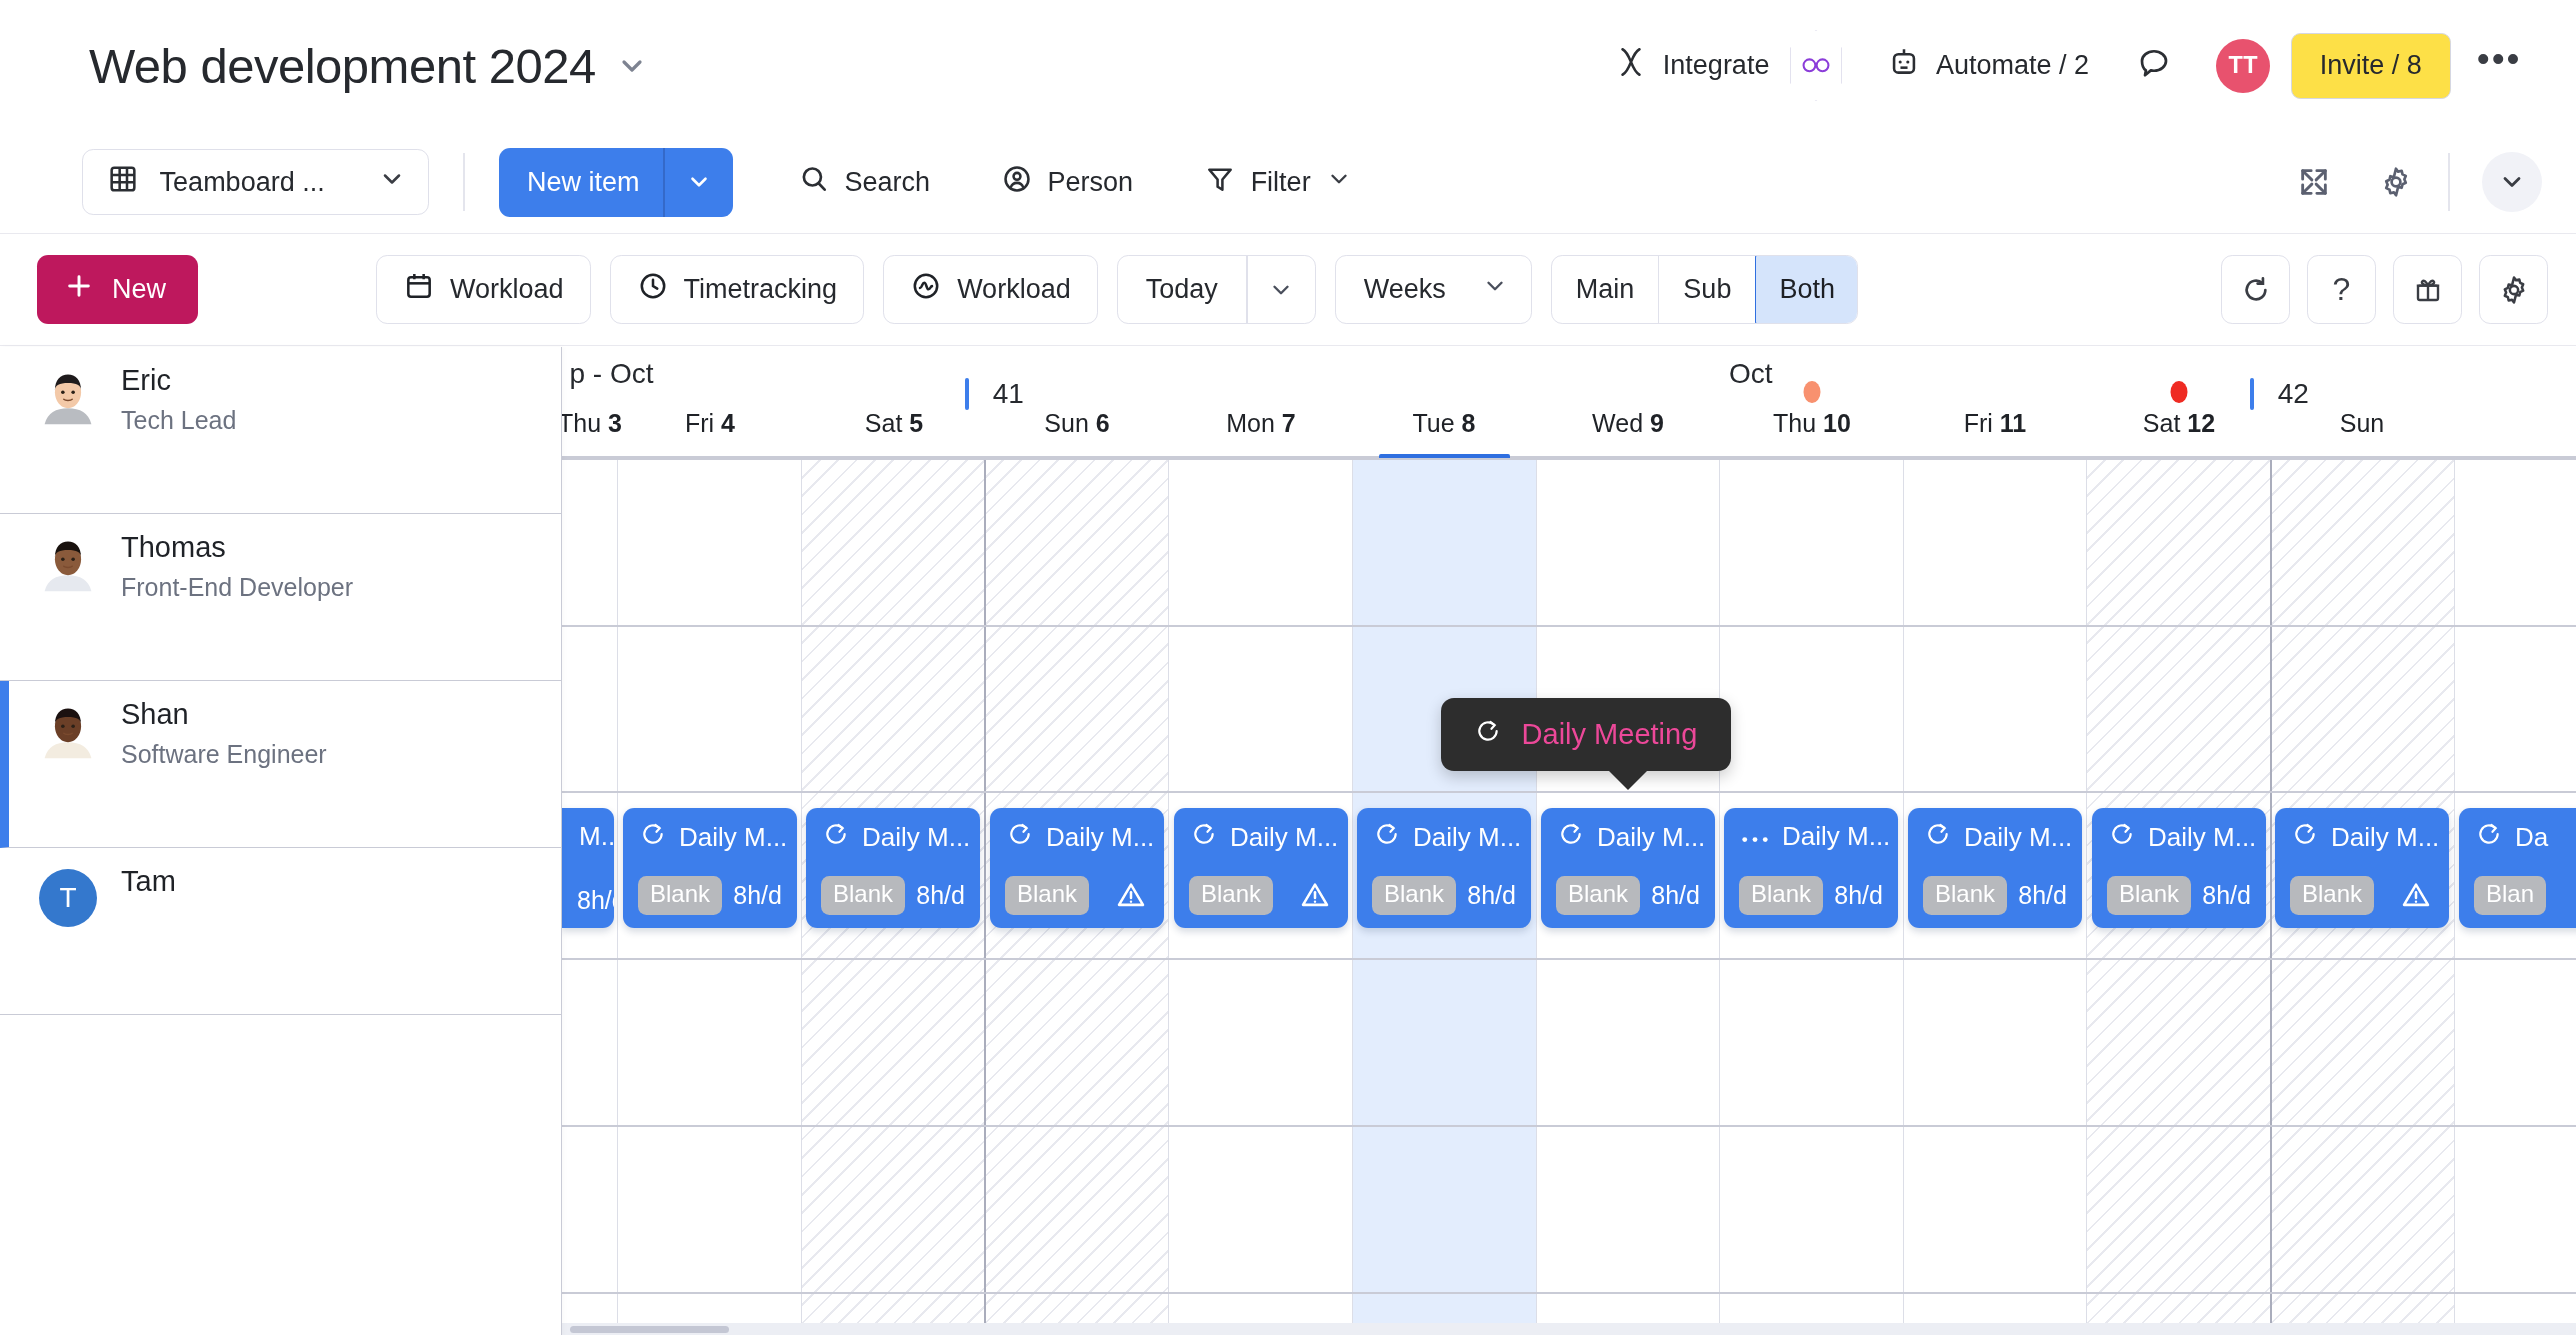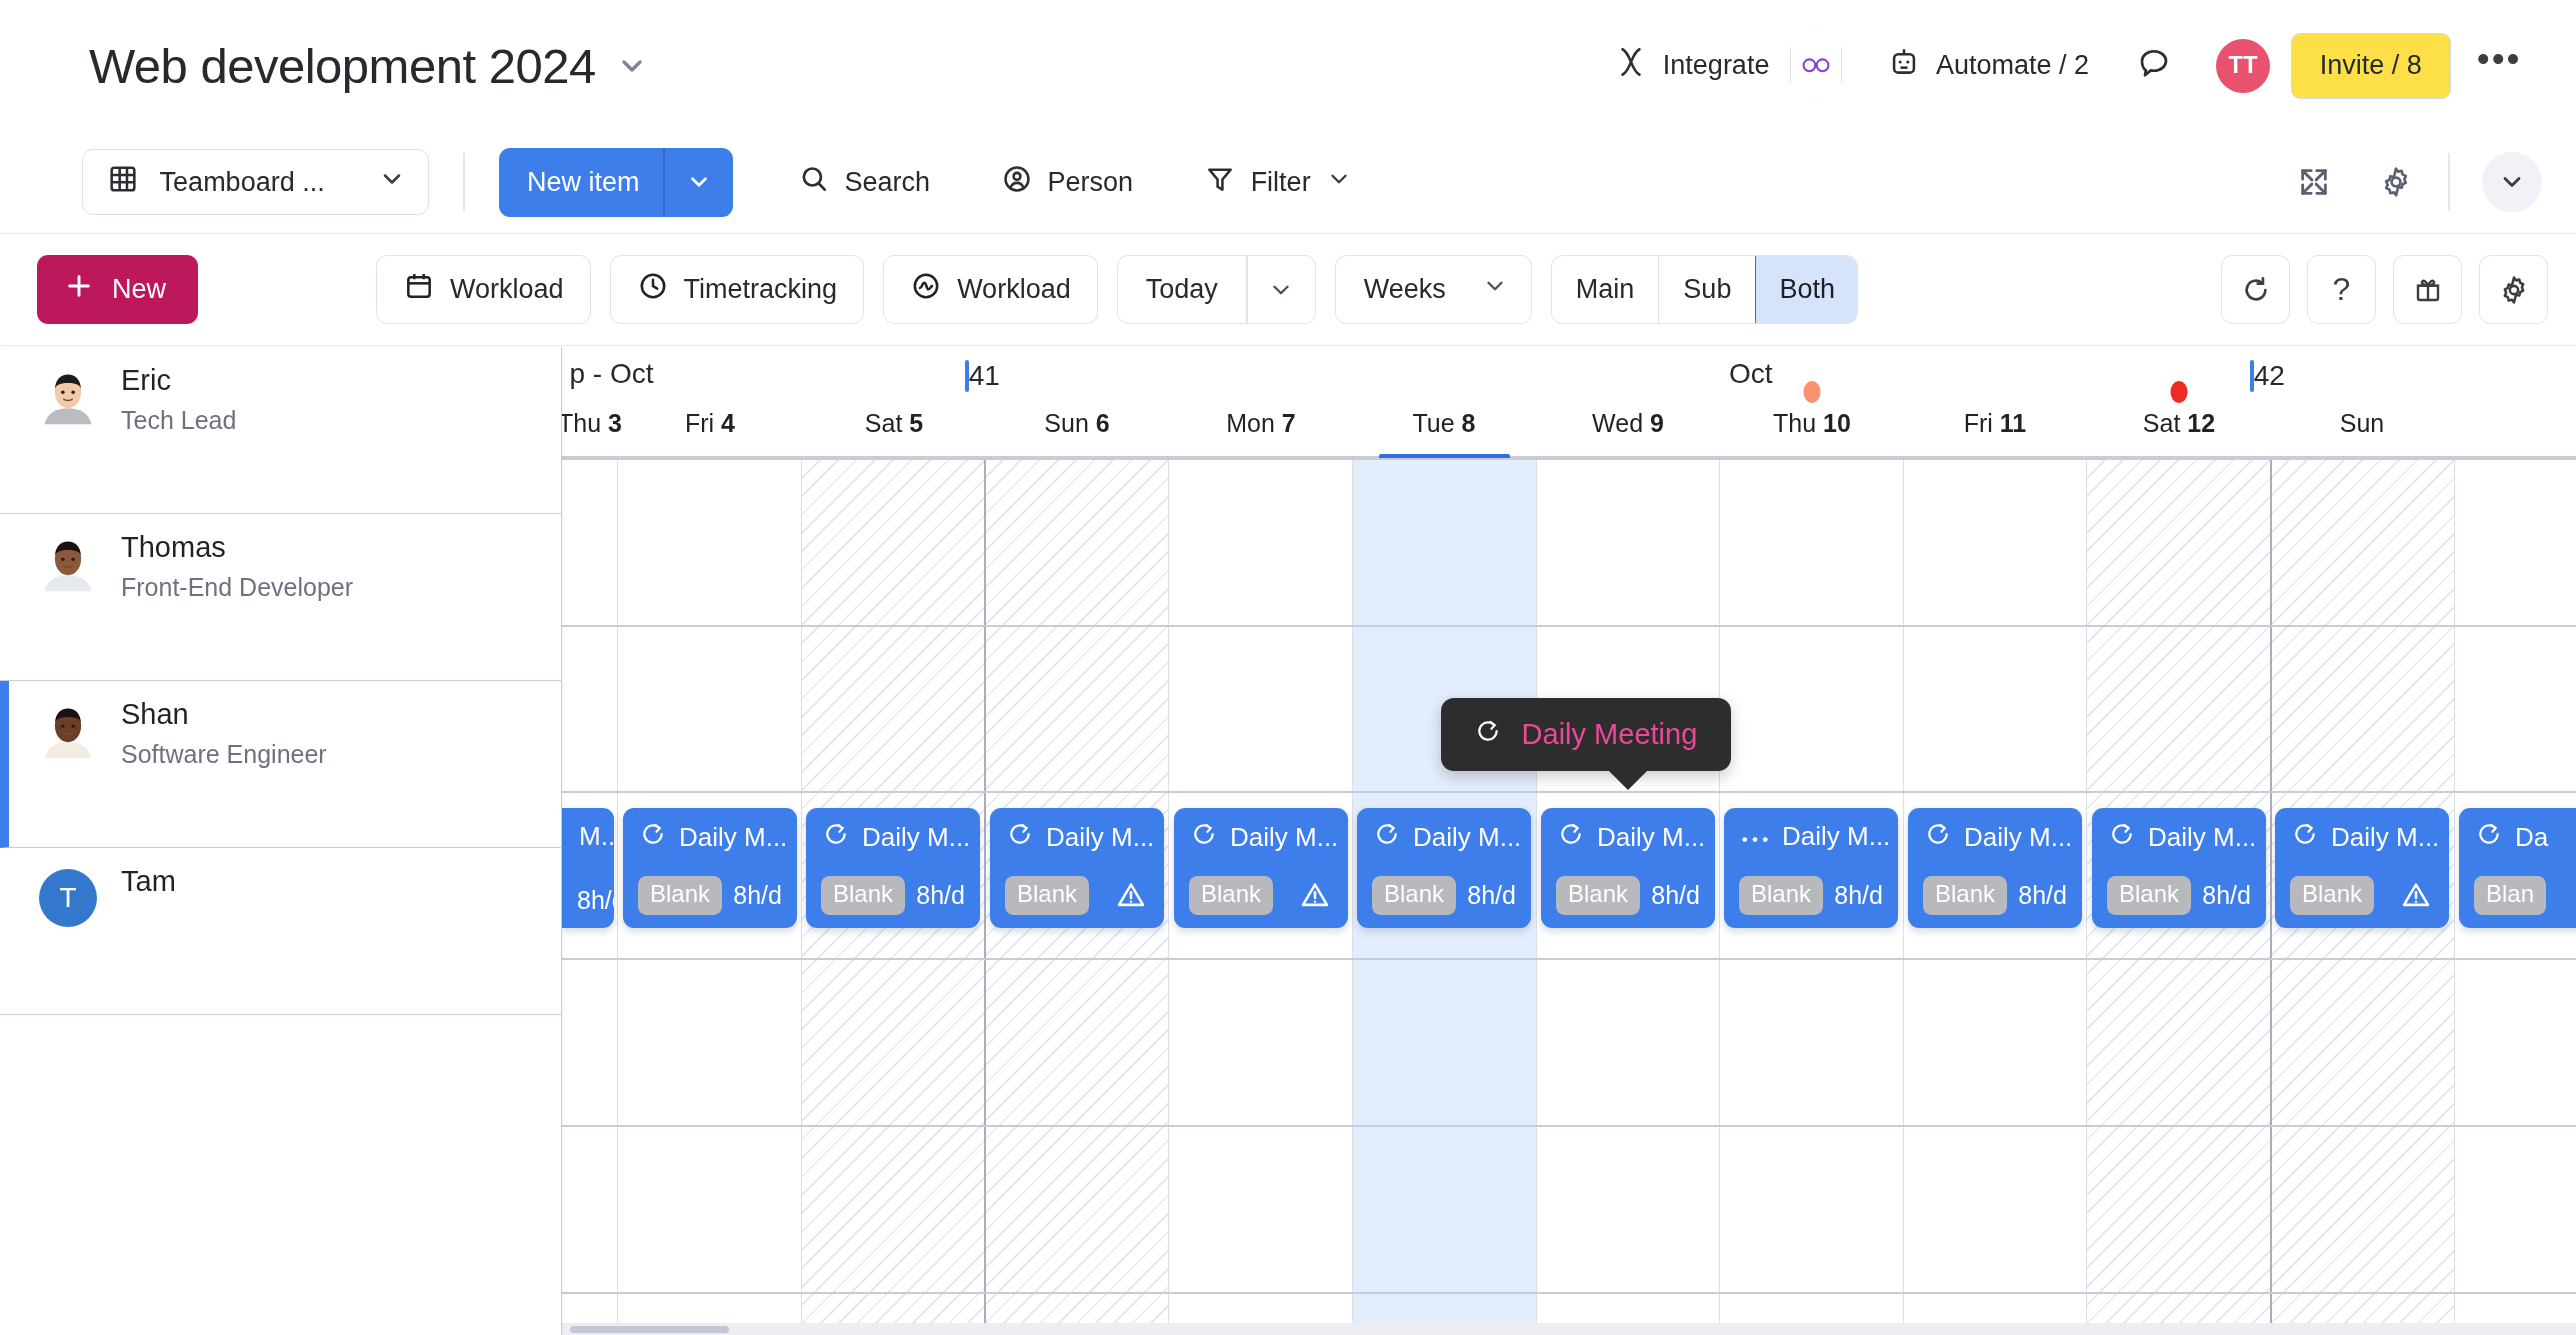--- a/index.html
+++ b/index.html
@@ -121,21 +121,21 @@
     width:58px;height:58px;border-radius:50%;background:#3478cd;color:#fff;font-size:28px;
     display:flex;align-items:center;justify-content:center;
   }
   .aname{ font-size:29px;color:#1f2227;line-height:1.15; }
   .arole{ font-size:25px;color:#6c7280;margin-top:8.4px; }
 
   .right-pane{ flex:1; position:relative; overflow:hidden; background:#fff; }
   .rp-head{ height:111px; position:relative; border-bottom:2.8px solid #c9cbd6; }
   .mon-row{ height:56px; position:relative; }
   .mon-lbl{ position:absolute; top:11.2px; font-size:28px;color:#26292e;white-space:nowrap;}
-  .wk{ position:absolute; top:13px; display:flex; align-items:flex-start; }
+  .wk{ position:absolute; top:31px; display:flex; align-items:flex-start; gap:24px; }
   .wk .bar{ width:3.7px;height:32px;background:#3d7eeb;border-radius:1.9px;}
   .wk .num{ font-size:28px;color:#26292e;}
   .day-row{ height:54px; position:relative; }
   .day{ position:absolute; top:5.6px; text-align:center; font-size:25px; color:#1f2227;
         white-space:nowrap; transform:translateX(-50%); }
   .day b{font-weight:700}
   .day-ul{ position:absolute; height:6.6px; background:#2f6fe0; bottom:-3.7px; border-radius:1.9px;}
   .dot{ position:absolute; width:17px;height:22.5px;border-radius:50%; transform:translateX(-50%);}
   .grid{ position:absolute; left:0;right:0;top:111px;bottom:0; }
   .col{ position:absolute; top:0;bottom:0; border-right:1.9px solid #dcdee7; }

